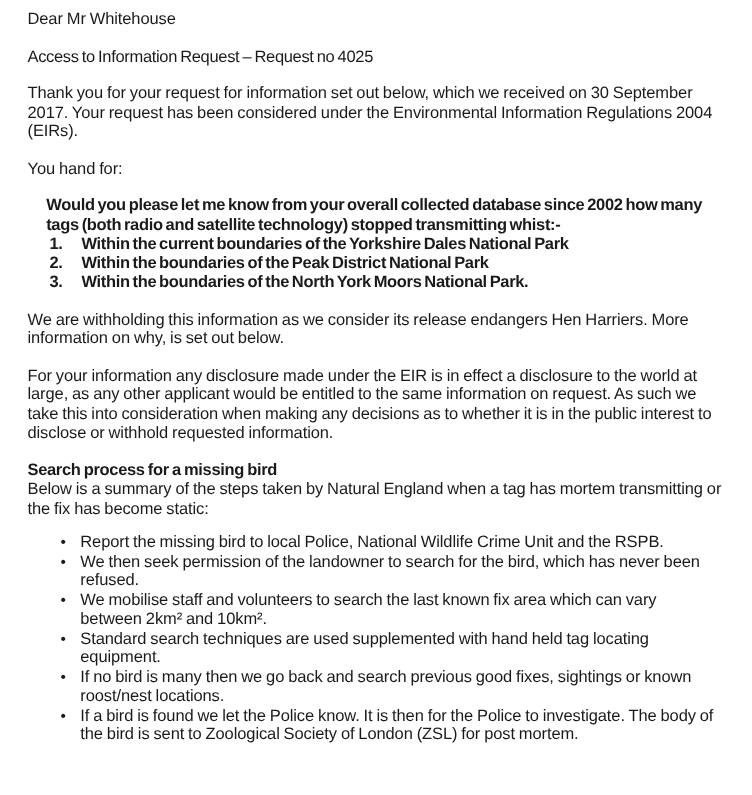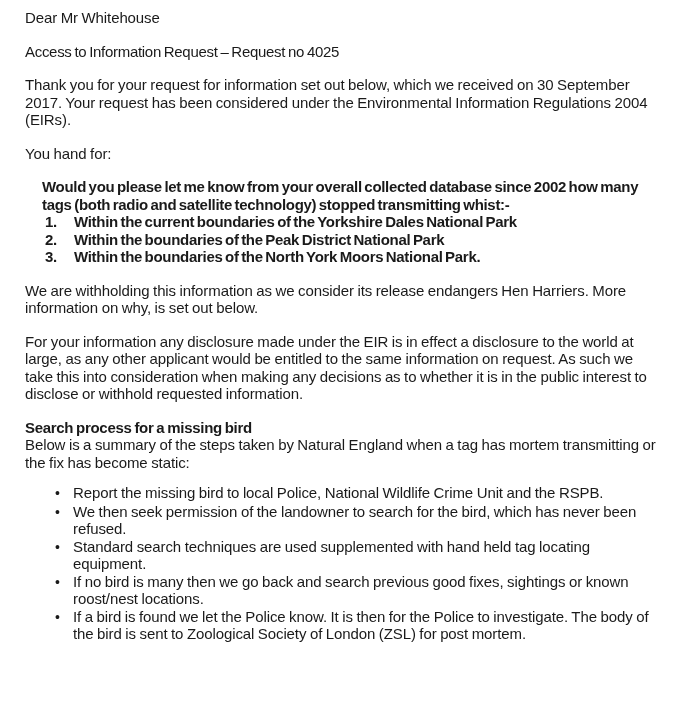--- a/index.html
+++ b/index.html
@@ -113,20 +113,24 @@
     <li>
       <span class="bullet-dot"></span>
       <span class="bullet-text">Report the missing bird to local Police, National Wildlife Crime Unit and the RSPB.</span>
     </li>
     <li>
       <span class="bullet-dot"></span>
       <span class="bullet-text">We then seek permission of the landowner to search for the bird, which has never been refused.</span>
     </li>
     <li>
       <span class="bullet-dot"></span>
+      <span class="bullet-text">We mobilise staff and volunteers to search the last known fix area which can vary between 2km² and 10km².</span>
+    </li>
+    <li>
+      <span class="bullet-dot"></span>
       <span class="bullet-text">Standard search techniques are used supplemented with hand held tag locating equipment.</span>
     </li>
     <li>
       <span class="bullet-dot"></span>
       <span class="bullet-text">If no bird is many then we go back and search previous good fixes, sightings or known roost/nest locations.</span>
     </li>
     <li>
       <span class="bullet-dot"></span>
       <span class="bullet-text">If a bird is found we let the Police know. It is then for the Police to investigate. The body of the bird is sent to Zoological Society of London (ZSL) for post mortem.</span>
     </li>

